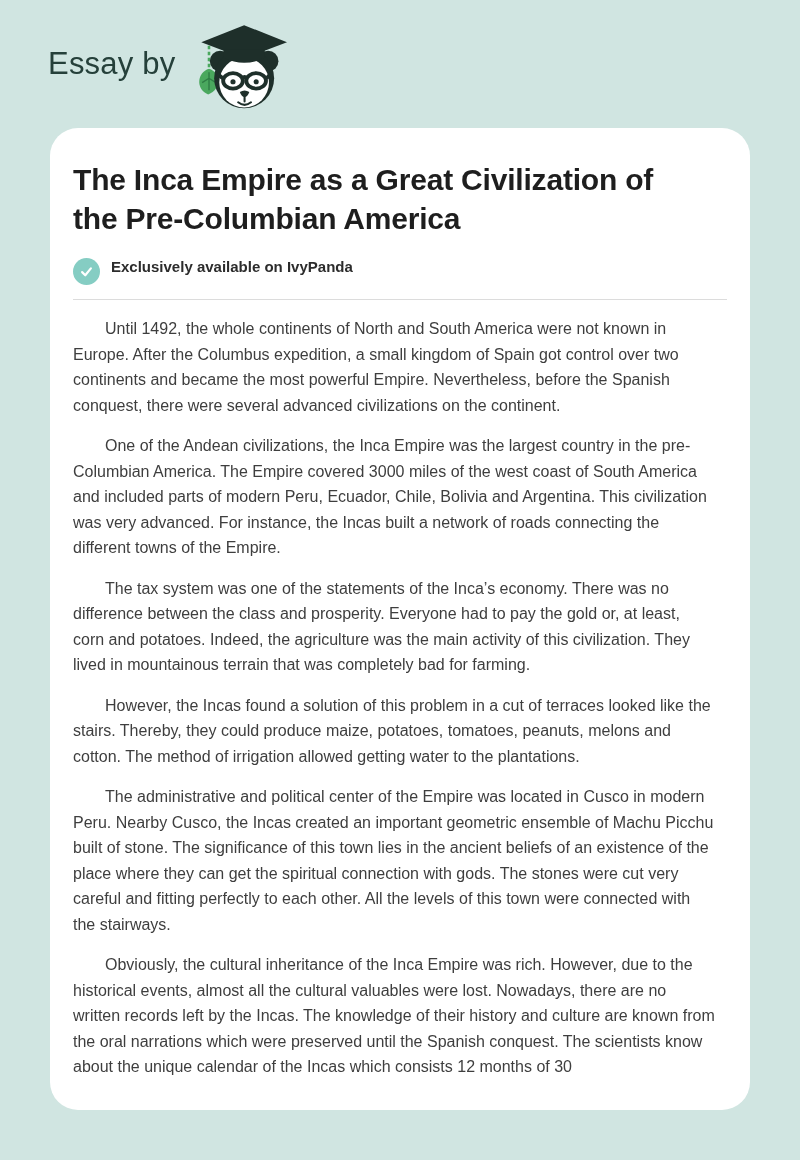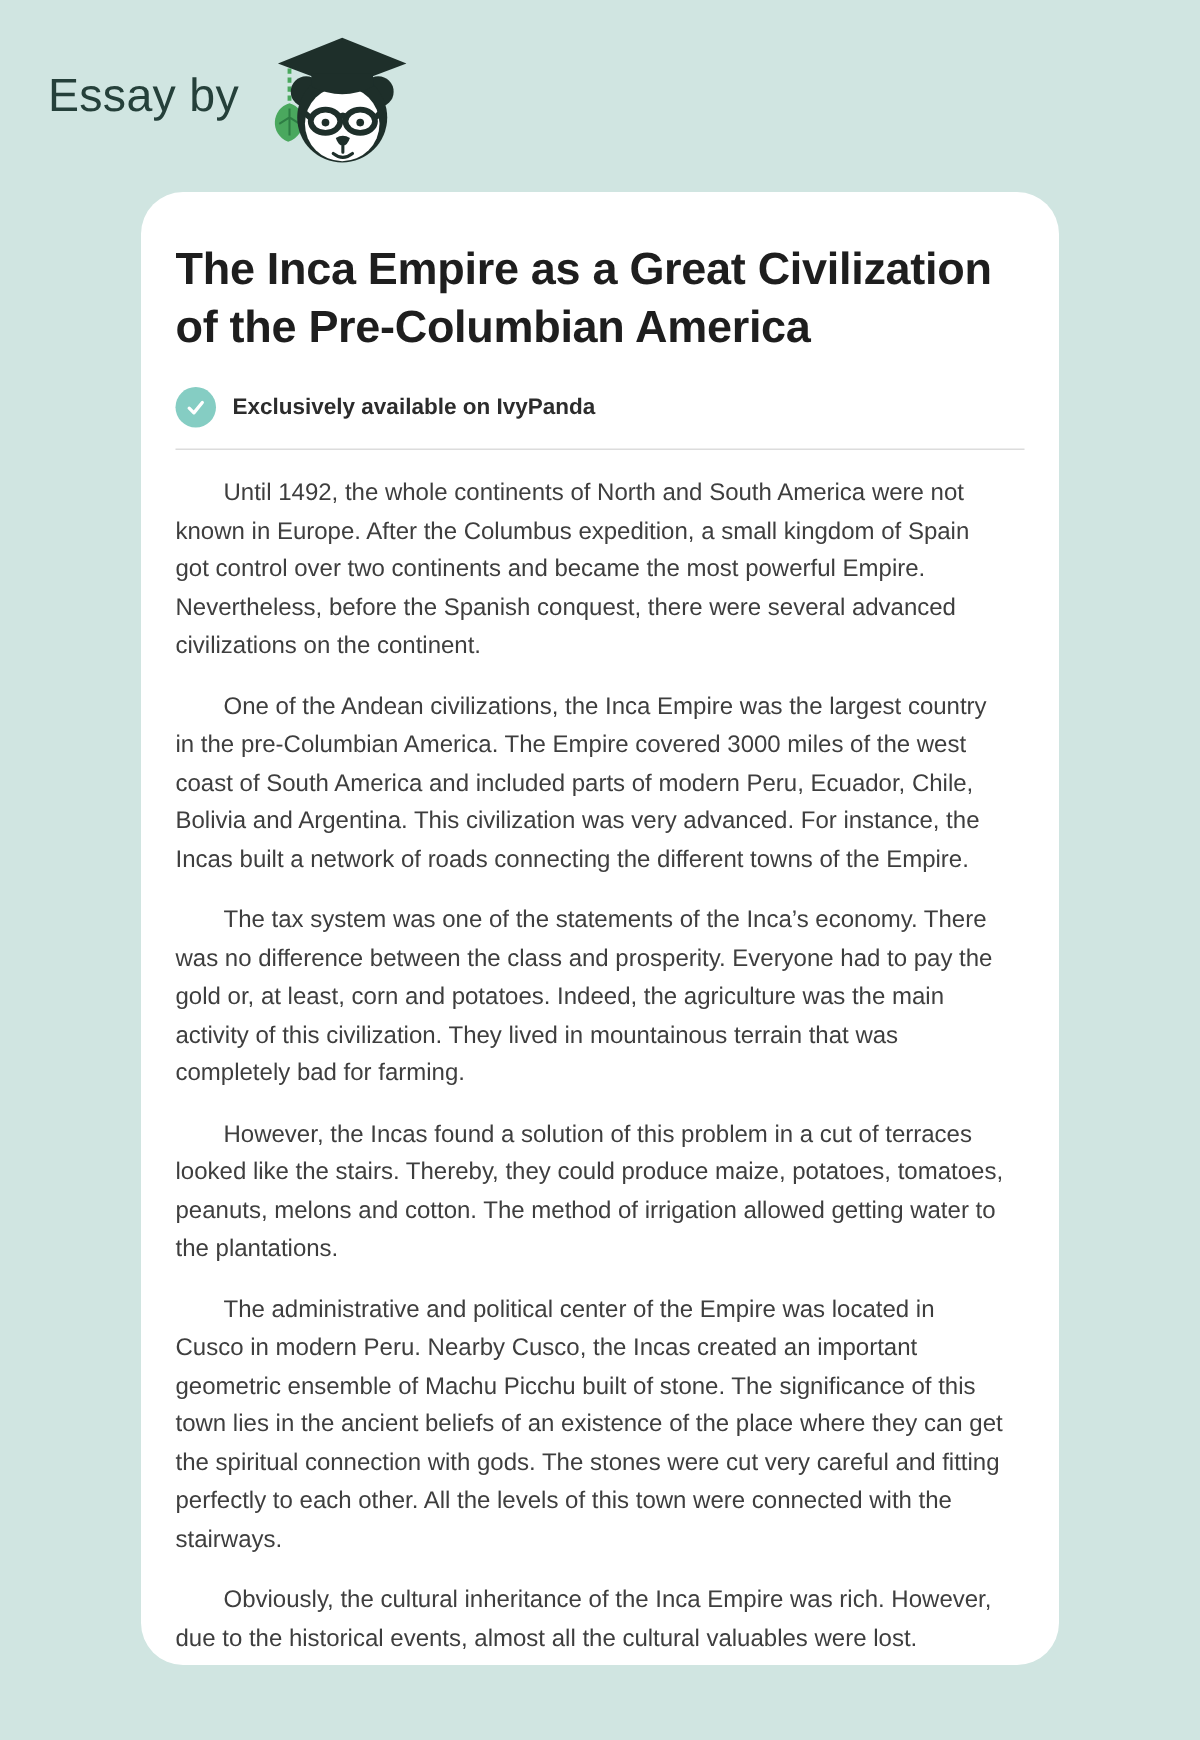--- a/index.html
+++ b/index.html
@@ -17,21 +17,21 @@
   body{
     width:800px;height:1160px;
     background:var(--background);
     font-family:"Liberation Sans", sans-serif;
     overflow:hidden;
   }
   .header{
     height:128px;
     display:flex;
     align-items:center;
-    padding-left:32px;
+    padding-left:48px;
     box-sizing:border-box;
   }
   .essay-by{
     font-size:31px;
     color:var(--header-text);
     letter-spacing:0.2px;
   }
   .logo-wrap{
     margin-left:16px;
     margin-top:8px;
@@ -45,41 +45,40 @@
     color:var(--brand-dark);
     margin-left:4px;
     letter-spacing:0.3px;
   }
   .brand sup{
     font-size:15px;
     vertical-align:18px;
     font-weight:700;
   }
   .card{
-    width:612px;
+    width:700px;
     height:982px;
     margin:0 auto;
     background:var(--card);
     border-radius:28px;
     box-sizing:border-box;
     padding:28px 23px 30px 23px;
     overflow:hidden;
   }
   .page-title{
     margin:4px 0 20px 0;
     font-size:30px;
     line-height:39px;
     font-weight:700;
     color:var(--title);
     max-width:628px;
     letter-spacing:-0.2px;
   }
   .badge-row{
     display:flex;
-    align-items:center;
     margin:0 0 14px 0;
   }
   .badge-circle{
     width:27px;height:27px;
     border-radius:50%;
     background:var(--accent);
     display:flex;align-items:center;justify-content:center;
     flex:0 0 auto;
   }
   .badge-label{

